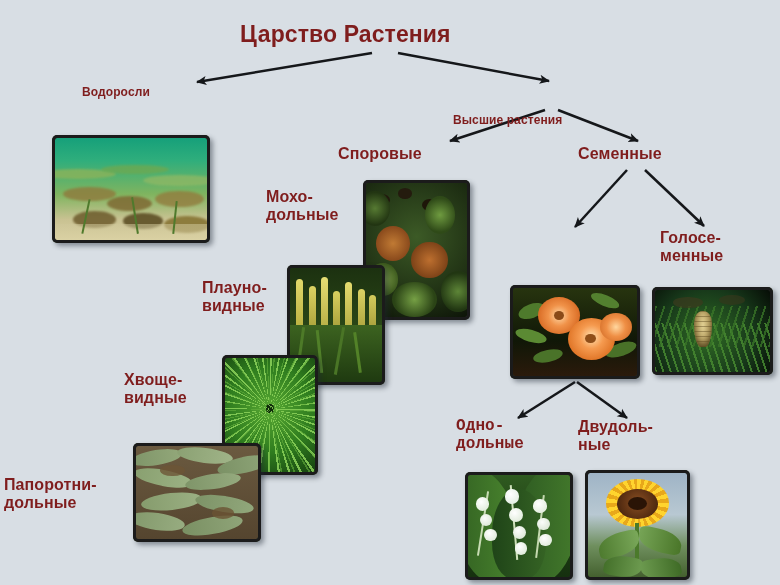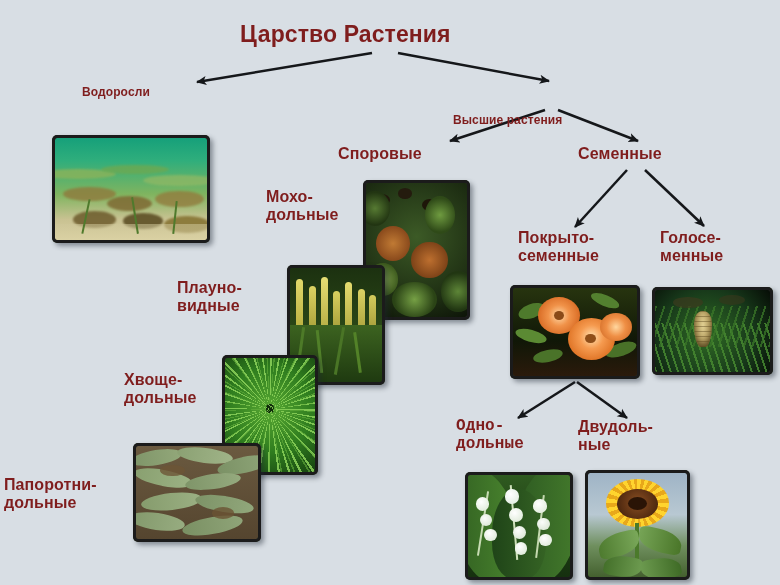--- a/index.html
+++ b/index.html
@@ -286,31 +286,29 @@
 
   <div class="node-label lvl1-label" style="left:453px; top:86px; width:218px;margin-top:28px;">Высшие растения</div>
 
   <div class="node-label lvl2-label" style="left:338px; top:145px; width:115px;">Споровые</div>
 
   <div class="node-label lvl2-label" style="left:578px; top:145px; width:118px;">Семенные</div>
 
   <div class="node-label lvl3-label" style="left:266px; top:188px; width:100px;">Мохо-
 дольные</div>
 
-  <div class="node-label lvl3-label" style="left:177px; top:279px; width:100px;">Плауно-
+  <div class="node-label lvl3-label" style="left:202px; top:279px; width:100px;">Плауно-
 видные</div>
 
   <div class="node-label lvl3-label" style="left:124px; top:371px; width:100px;">Хвоще-
-дольные</div>
+видные</div>
 
   <div class="node-label lvl3-label" style="left:4px; top:476px; width:132px;">Папоротни-
 дольные</div>
 
-  <div class="node-label lvl3-label" style="left:518px; top:229px; width:122px;">Покрыто-
-семенные</div>
 
   <div class="node-label lvl3-label" style="left:660px; top:229px; width:114px;">Голосе-
 менные</div>
 
   <div class="node-label lvl3-label" style="left:456px; top:418px; width:112px;font-family:Liberation Mono, monospace;">Одно-
 дольные</div>
 
   <div class="node-label lvl3-label" style="left:578px; top:418px; width:112px;">Двудоль-
 ные</div>
 

